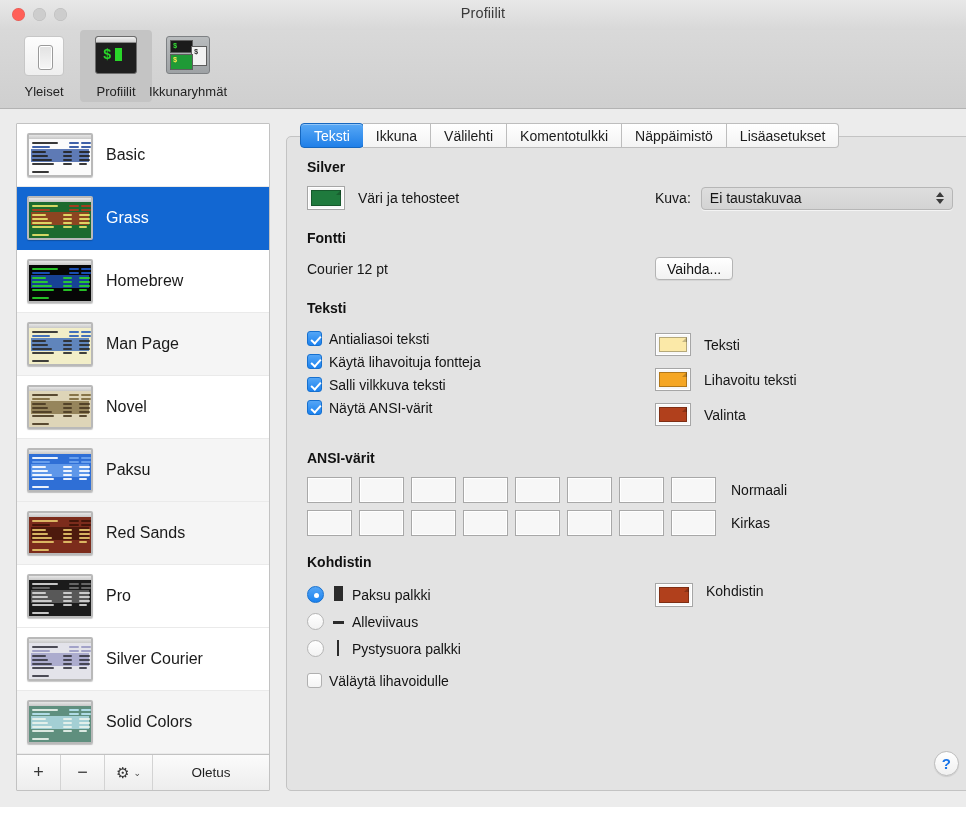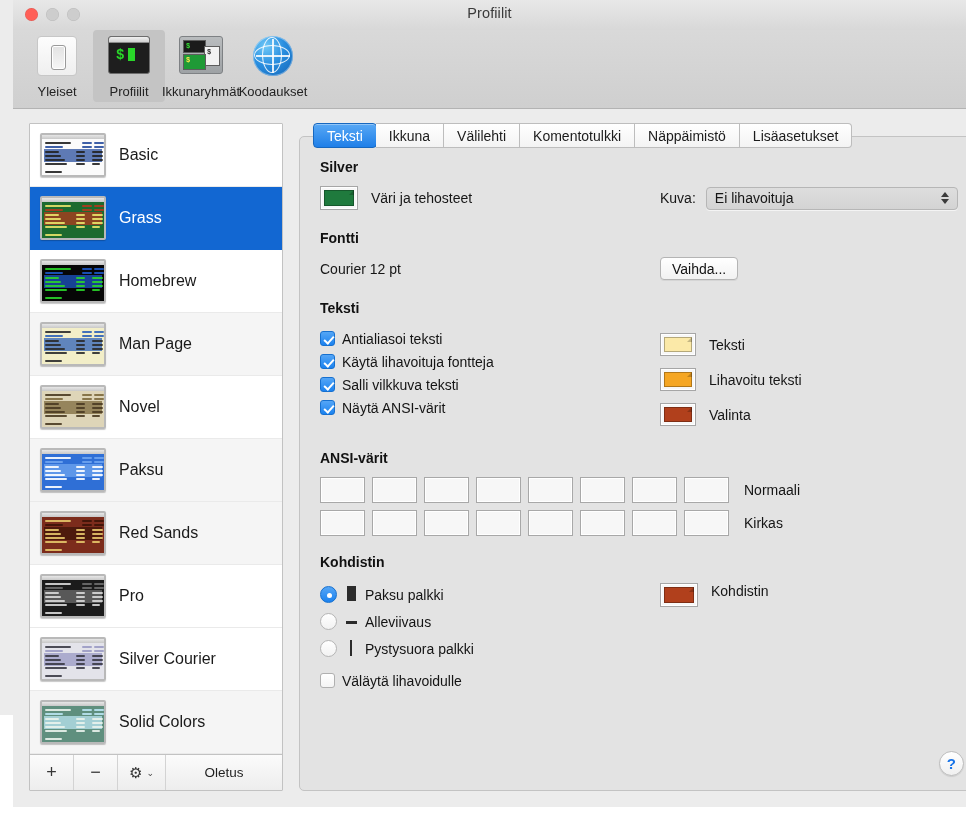--- a/index.html
+++ b/index.html
@@ -6,21 +6,21 @@
   html, body {
     width: 966px; height: 822px;
     font-family: "Liberation Sans", sans-serif;
     background: #ffffff;
     overflow: hidden;
   }
   #window {
     position: relative;
     width: 966px; height: 715px;
     background: #ececec;
-    display: flex; flex-direction: column; padding-left: 13px;
+    display: flex; flex-direction: column;
   }
 
   
   #titlebar {
     position: relative;
     height: 30px;
     background: linear-gradient(to bottom, #e8e8e8, #d8d8d8);
     flex: 0 0 auto;
   }
   #traffic {
@@ -390,21 +390,21 @@
   #help-btn {
     position: absolute; right: 14px; bottom: 14px;
     width: 25px; height: 25px; border-radius: 50%;
     background: linear-gradient(to bottom,#ffffff,#f0f0f0);
     border: 1px solid #bdbdbd;
     display: flex; align-items: center; justify-content: center;
     color: #1874e8; font-size: 15px; font-weight: bold;
     box-shadow: 0 1px 1px rgba(0,0,0,.10);
   }
 
-  .grid2 { display: flex; gap: 4px; }
+  .grid2 { display: flex; gap: 12px; }
   .col-left { width: 336px; flex: 0 0 336px; }
   .col-right { flex: 1 1 auto; }
   .mt18 { margin-top: 18px; }
   .mt20 { margin-top: 20px; }
 </style>
 </head>
 <body>
 
 <div id="window">
 
@@ -444,29 +444,20 @@
           <div class="g" style="left:6px;top:6px;">$</div>
           <div class="w w2"></div>
           <div class="g" style="left:27px;top:12px;color:#2f2f2f;">$</div>
           <div class="w w3"></div>
           <div class="g" style="left:6px;top:20px;color:#ffe94d;">$</div>
         </div>
       </div>
       <div class="tb-label">Ikkunaryhmät</div>
     </div>
 
-    <div class="tb-item">
-      <div class="tb-icon">
-        <div class="ico-globe">
-          <div class="globe-ell ge1"></div>
-          <div class="globe-ell ge2"></div>
-        </div>
-      </div>
-      <div class="tb-label">Koodaukset</div>
-    </div>
 
   </div>
 
   <div id="body">
 
     <div id="sidebar">
       <div id="profile-list">
           <div class="profile-row">
             <div class="thumb">
               <div class="tcontent" style="background: rgb(251, 251, 251);">
@@ -794,21 +785,21 @@
         <div class="grid2" style="align-items:center;">
           <div class="col-left row" style="gap:13px;">
             <div class="well">
               <div class="swatch" id="bg-swatch" style="background: rgb(31, 122, 61);"></div>
             </div>
             <span class="field-label">Väri ja tehosteet</span>
           </div>
           <div class="col-right row" style="gap:10px;">
             <span class="field-label">Kuva:</span>
             <div class="popup" style="width:252px;">
-              <span>Ei lihavoituja</span>
+              <span>Ei taustakuvaa</span>
               <span class="arrows">
                 <span class="caret-up"></span>
                   <span class="caret-dn"></span>
               </span>
             </div>
           </div>
         </div>
 
         <div class="sec-title mt20">Fontti</div>
         <div class="grid2" style="align-items:center;">

